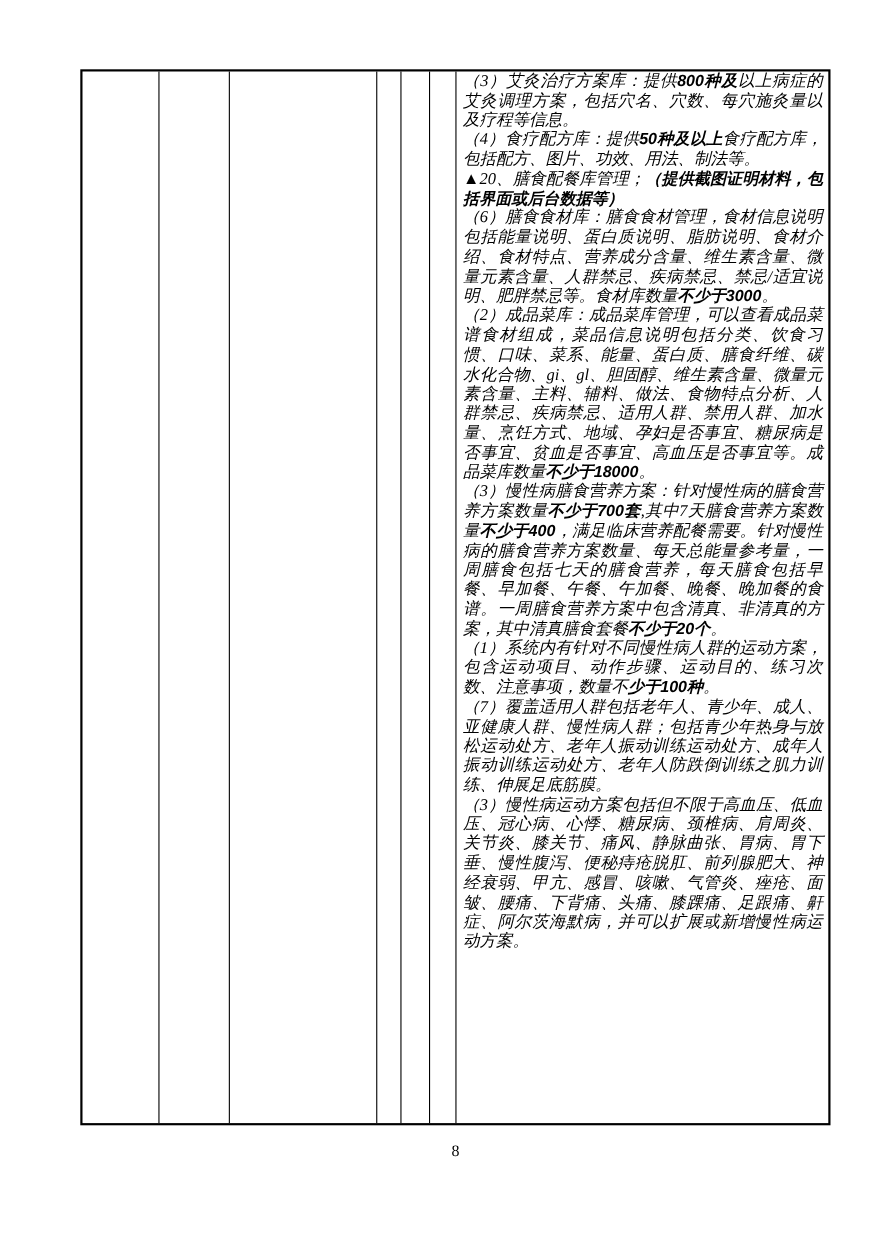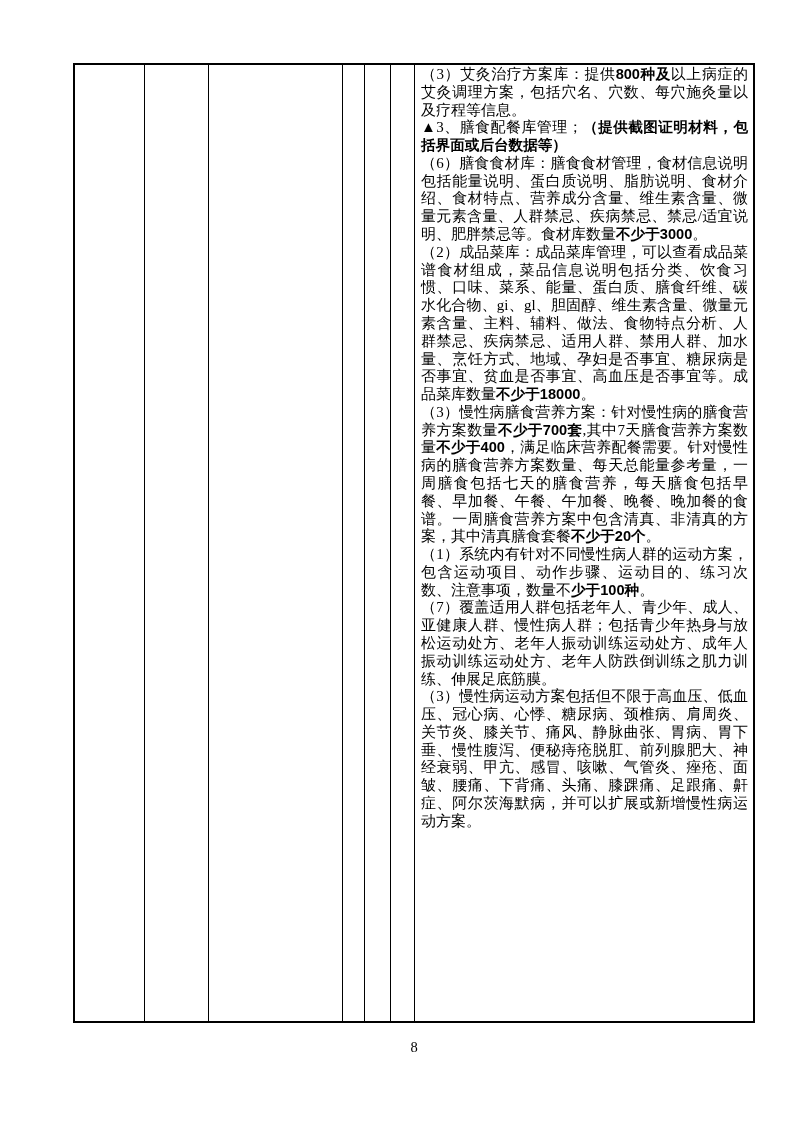--- a/index.html
+++ b/index.html
@@ -24,20 +24,21 @@
     height: 960px;
     display: flex;
     border: 2px solid #000000;
     box-sizing: border-box;
   }
   .col {
     box-sizing: border-box;
     border-right: 1px solid #000000;
     height: 100%;
     flex: 0 0 auto;
+    font-style: italic;
   }
   .col-1 { width: 70px; }
   .col-2 { width: 64px; }
   .col-3 { width: 134px; }
   .col-4 { width: 22px; }
   .col-5 { width: 26px; }
   .col-6 { width: 24px; }
   .col-text {
     flex: 1 1 auto;
     border-right: none;
@@ -71,21 +72,22 @@
 <div class="page">
   <div class="doc-table">
     <div class="col col-1"></div>
     <div class="col col-2"></div>
     <div class="col col-3"></div>
     <div class="col col-4"></div>
     <div class="col col-5"></div>
     <div class="col col-6"></div>
     <div class="col col-text">
         <p><span>（3）艾灸治疗方案库：提供</span><span class="bold">800种及</span><span>以上病症的艾灸调理方案，包括穴名、穴数、每穴施灸量以及疗程等信息。</span></p>
-        <p><span>▲3、膳食配餐库管理；</span><span class="bold">（提供截图证明材料，包括界面或后台数据等）</span></p>
+        <p><span>（4）食疗配方库：提供</span><span class="bold">50种及以上</span><span>食疗配方库，包括配方、图片、功效、用法、制法等。</span></p>
+        <p><span>▲20、膳食配餐库管理；</span><span class="bold">（提供截图证明材料，包括界面或后台数据等）</span></p>
         <p><span>（6）膳食食材库：膳食食材管理，食材信息说明包括能量说明、蛋白质说明、脂肪说明、食材介绍、食材特点、营养成分含量、维生素含量、微量元素含量、人群禁忌、疾病禁忌、禁忌/适宜说明、肥胖禁忌等。食材库数量</span><span class="bold">不少于3000</span><span>。</span></p>
         <p><span>（2）成品菜库：成品菜库管理，可以查看成品菜谱食材组成，菜品信息说明包括分类、饮食习惯、口味、菜系、能量、蛋白质、膳食纤维、碳水化合物、gi、gl、胆固醇、维生素含量、微量元素含量、主料、辅料、做法、食物特点分析、人群禁忌、疾病禁忌、适用人群、禁用人群、加水量、烹饪方式、地域、孕妇是否事宜、糖尿病是否事宜、贫血是否事宜、高血压是否事宜等。成品菜库数量</span><span class="bold">不少于18000</span><span>。</span></p>
         <p><span>（3）慢性病膳食营养方案：针对慢性病的膳食营养方案数量</span><span class="bold">不少于700套</span><span>,其中7天膳食营养方案数量</span><span class="bold">不少于400</span><span>，满足临床营养配餐需要。针对慢性病的膳食营养方案数量、每天总能量参考量，一周膳食包括七天的膳食营养，每天膳食包括早餐、早加餐、午餐、午加餐、晚餐、晚加餐的食谱。一周膳食营养方案中包含清真、非清真的方案，其中清真膳食套餐</span><span class="bold">不少于20个</span><span>。</span></p>
         <p><span>（1）系统内有针对不同慢性病人群的运动方案，包含运动项目、动作步骤、运动目的、练习次数、注意事项，数量不</span><span class="bold">少于100种</span><span>。</span></p>
         <p><span>（7）覆盖适用人群包括老年人、青少年、成人、亚健康人群、慢性病人群；包括青少年热身与放松运动处方、老年人振动训练运动处方、成年人振动训练运动处方、老年人防跌倒训练之肌力训练、伸展足底筋膜。</span></p>
         <p><span>（3）慢性病运动方案包括但不限于高血压、低血压、冠心病、心悸、糖尿病、颈椎病、肩周炎、关节炎、膝关节、痛风、静脉曲张、胃病、胃下垂、慢性腹泻、便秘痔疮脱肛、前列腺肥大、神经衰弱、甲亢、感冒、咳嗽、气管炎、痤疮、面皱、腰痛、下背痛、头痛、膝踝痛、足跟痛、鼾症、阿尔茨海默病，并可以扩展或新增慢性病运动方案。</span></p>
       </div>
   </div>
   <div class="page-number">8</div>
 </div>

